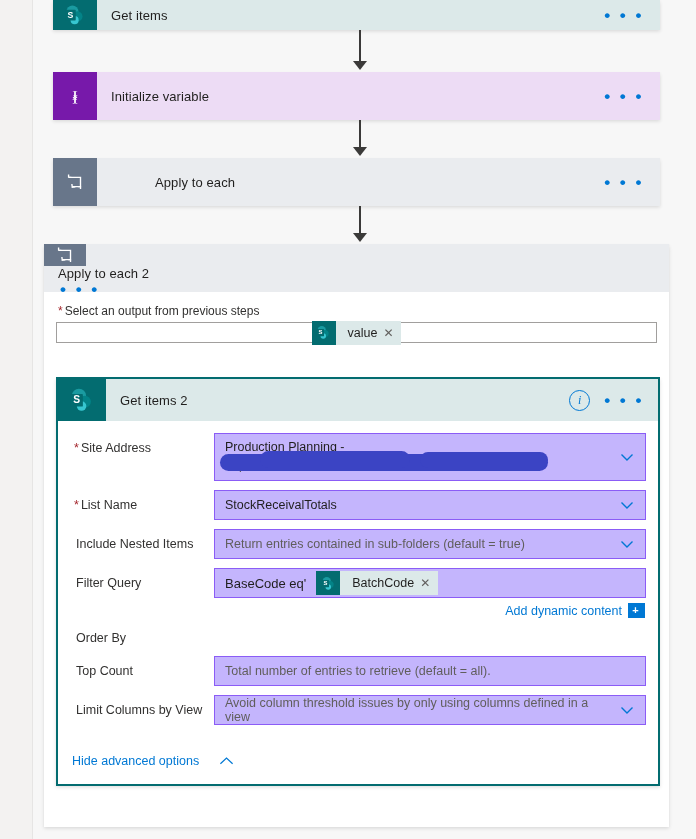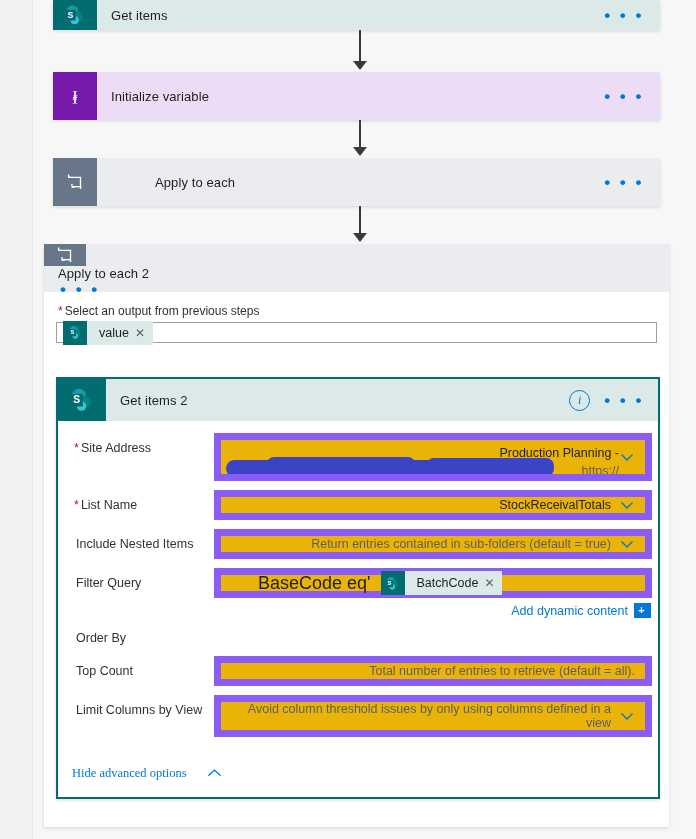--- a/index.html
+++ b/index.html
@@ -136,20 +136,21 @@
 
   
   .token-input {
     border: 1px solid #a19f9d;
     background: #fff;
     height: 21px;
     display: flex;
     align-items: center;
     padding: 0 6px;
     box-sizing: border-box;
+    justify-content: center;
   }
   .token {
     display: inline-flex;
     align-items: center;
     background: #dce9e9;
     height: 24px;
     max-width: 100%;
   }
   .token .tok-icon {
     width: 24px; height: 24px;
@@ -209,51 +210,50 @@
     color: #0078d4;
     font-size: 17px;
     font-weight: 700;
     letter-spacing: 2.5px;
     line-height: 1;
     user-select: none;
   }
 
   
   #gi2-form {
-    padding: 12px 6px 6px 16px;
+    padding: 12px 12px 6px 16px;
   }
   .field-row {
     display: flex;
     align-items: flex-start;
     margin-bottom: 9px;
   }
   .field-label {
     width: 140px;
     min-width: 140px;
     font-size: 12.5px;
     color: #323130;
     padding-top: 8px;
     line-height: 1.25;
   }
   .field-label .star { color: #a4262c; margin-right: 2px; }
   .field-control {
     flex: 1;
     position: relative;
   }
   .control-box {
-    border: 7px solid #8b5cf6;
-    background: #eab308;
+    border: 1px solid #8b5cf6;
+    background: #c4b5fd;
     min-height: 30px;
     display: flex;
     align-items: center;
     padding: 0 10px;
     box-sizing: border-box;
     font-size: 12.5px;
     color: #201f1e;
-    text-align: right;
   }
   .control-box.placeholder { color: #605e5c; }
   .control-box .value-text { flex: 1; }
   .chev {
     width: 16px; height: 16px;
     flex: 0 0 16px;
     margin-left: 8px;
     color: #0078d4;
   }
   .chev svg { display: block; }
@@ -317,24 +317,23 @@
     align-items: center;
     padding-right: 10px;
   }
 
   
   #filter-query-box {
     padding: 0 6px 0 10px;
     height: 30px;
   }
   #filter-query-box .q-text {
-    font-size: 18px;
+    font-size: 13px;
     color: #201f1e;
     white-space: nowrap;
-    margin-left: 27px;
   }
   #filter-query-box .token { margin-left: 10px; }
 
   
   #add-dynamic-row {
     display: flex;
     justify-content: flex-end;
     align-items: center;
     gap: 6px;
     margin: -4px 0 5px 0;
@@ -361,21 +360,20 @@
 
   
   #advanced-toggle {
     display: flex;
     align-items: center;
     gap: 20px;
     padding: 14px 0 16px 14px;
     color: #0078d4;
     font-size: 12.5px;
     cursor: pointer;
-    font-family: Liberation Serif, serif;
   }
   #advanced-toggle svg { display: block; }
 
   .icon-glyph { display: block; }
 </style>
 </head>
 <body>
 
 <div id="canvas"></div>
 <div id="left-gutter"></div>

